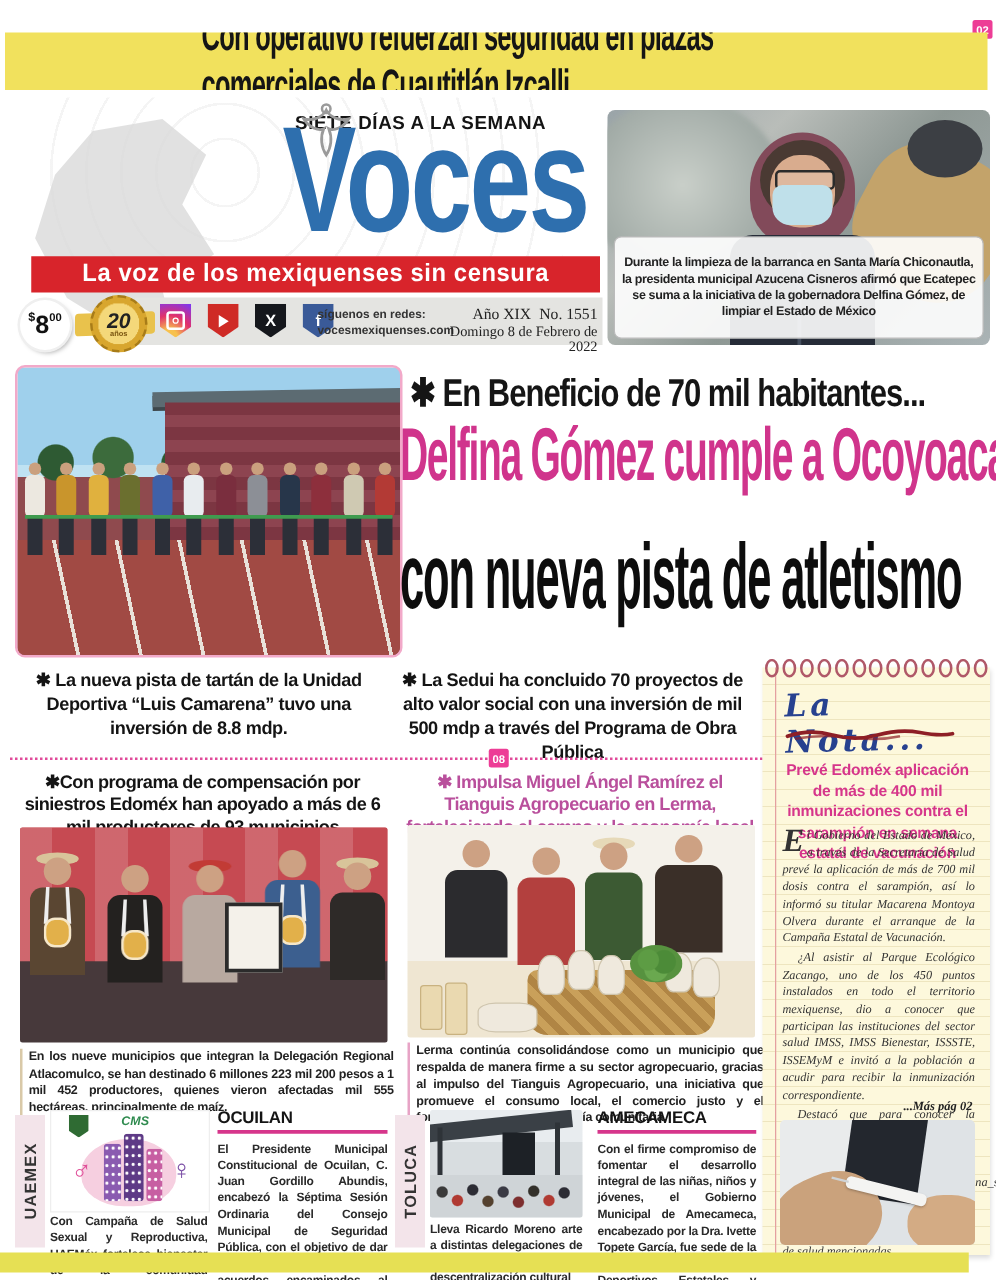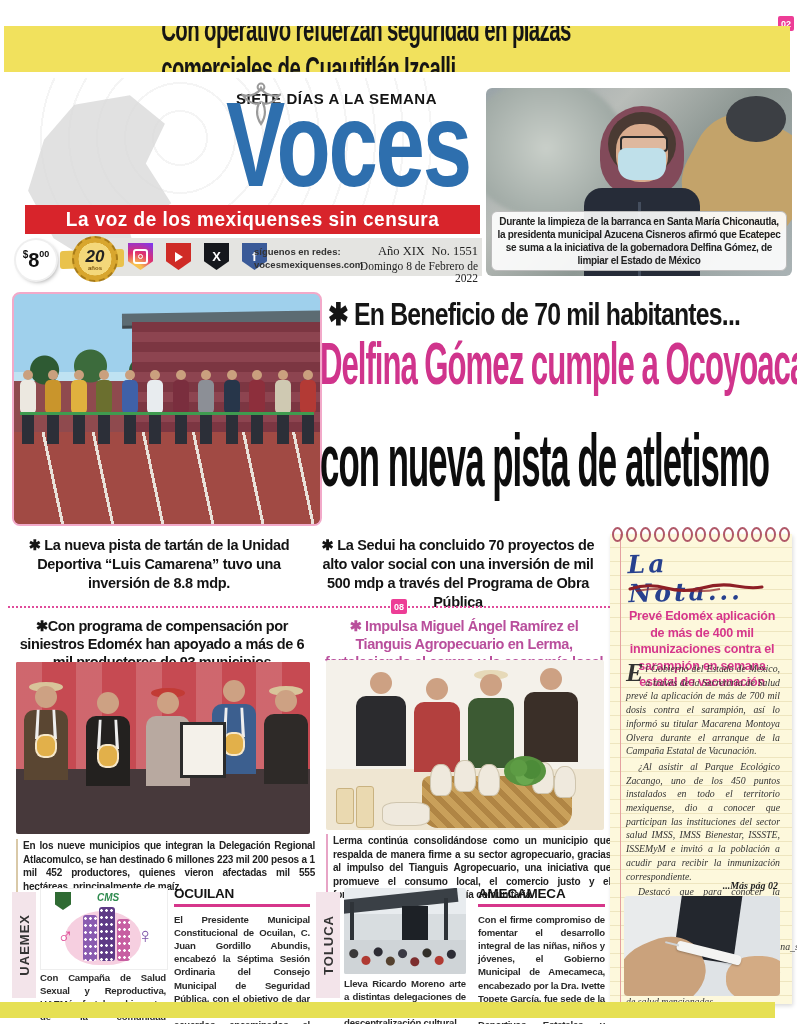--- a/index.html
+++ b/index.html
@@ -68,21 +68,21 @@
   .mp-hood{position:absolute;left:18px;top:0;width:84px;height:90px;border-radius:50% 50% 40% 40%;background:#824a5a;}
   .mp-hair{position:absolute;left:26px;top:6px;width:68px;height:64px;border-radius:50%;background:#4a3a33;}
   .mp-face{position:absolute;left:34px;top:18px;width:52px;height:58px;border-radius:45%;background:#d9ac8e;}
   .mp-glasses{position:absolute;left:38px;top:30px;width:44px;height:12px;border:2px solid #2b2b2b;border-radius:4px;background:rgba(255,255,255,.15);}
   .mp-mask{position:absolute;left:36px;top:42px;width:48px;height:32px;border-radius:8px 8px 14px 14px;background:#bfe0ea;}
   .mp-body{position:absolute;left:2px;top:82px;width:116px;height:88px;border-radius:18px 18px 0 0;background:#262c38;}
   .mp-zip{position:absolute;left:56px;top:96px;width:3px;height:74px;background:#444e5e;}
   .mp-right{position:absolute;right:-14px;top:30px;width:120px;height:120px;border-radius:40%;background:#c3a36a;transform:rotate(28deg);}
   .mp-right2{position:absolute;right:6px;top:8px;width:60px;height:46px;border-radius:50%;background:#3c3f44;}
   .mast-caption{position:absolute;left:5px;right:5px;bottom:5px;background:rgba(255,255,255,.9);
-                border:1px solid #bbb;border-radius:6px;padding:3px 5px;text-align:center;
+                border:1px solid #bbb;border-radius:6px;padding:14px 5px;text-align:center;
                 font-size:10px;font-weight:bold;letter-spacing:-.3px;line-height:1.3;color:#222;}
 
   
   .lead-photo{left:12px;top:292px;width:306px;height:230px;border:2px solid #f2a9c9;border-radius:8px;
               overflow:hidden;background:linear-gradient(#9fd0ec 0 34%,#bfe2f2 34% 38%,#8f4a4e 38%);}
   .lp-trees{position:absolute;left:0;top:52px;width:100%;height:40px;
             background:radial-gradient(circle at 10% 60%,#2e5a33 0 14px,transparent 15px),
                        radial-gradient(circle at 25% 50%,#3c6b3c 0 16px,transparent 17px),
                        radial-gradient(circle at 42% 62%,#2e5a33 0 13px,transparent 14px),
                        radial-gradient(circle at 60% 55%,#446f41 0 15px,transparent 16px),

